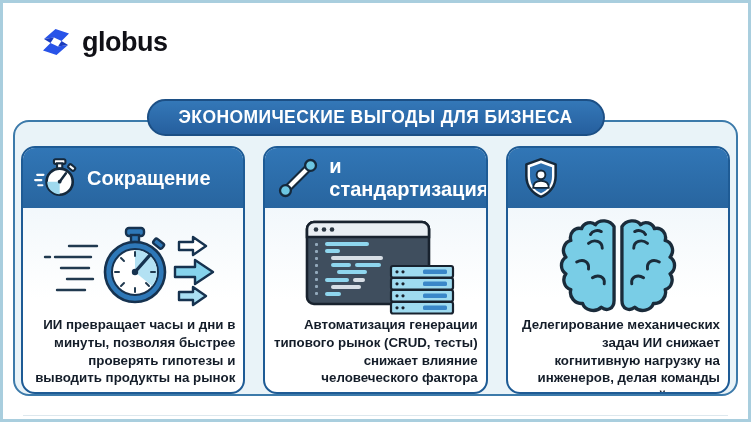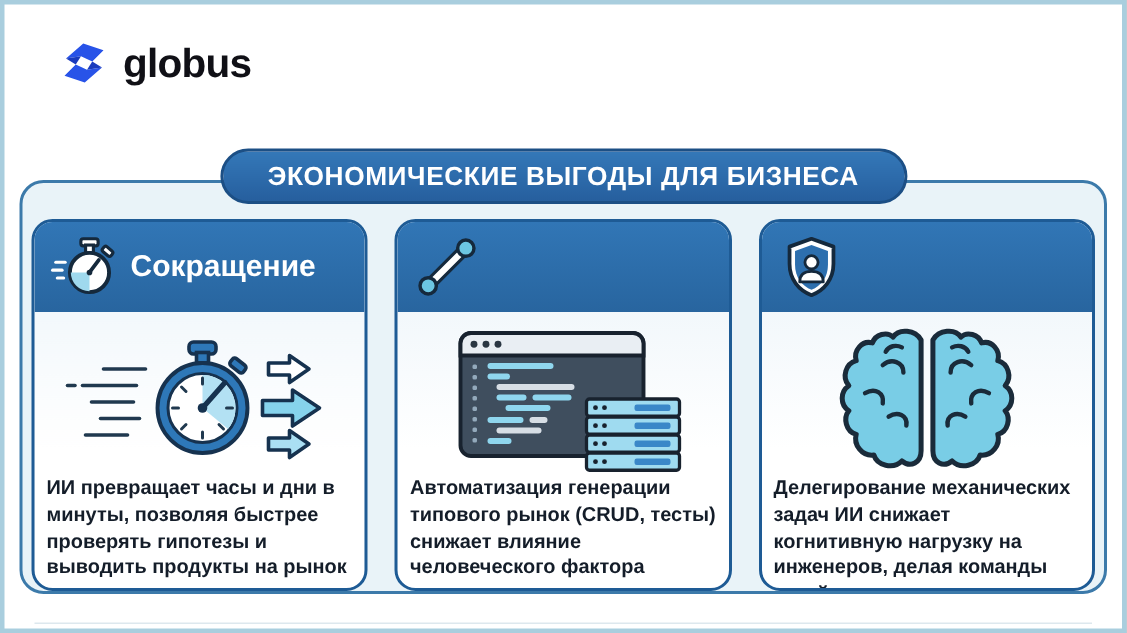--- a/index.html
+++ b/index.html
@@ -34,21 +34,21 @@
   .card-header{
     height:60px;flex:0 0 60px;display:flex;align-items:center;gap:8px;padding:0 10px;
     background:linear-gradient(180deg,#3176b6 0%,#28659f 100%);
   }
   .card-header .hicon{flex:0 0 46px;height:46px;display:flex;align-items:center;justify-content:center;}
   .card-title{color:#ffffff;font-size:20px;font-weight:700;line-height:1.15;}
   .card-title span{display:block;}
   .card-body{flex:1;display:flex;flex-direction:column;align-items:center;justify-content:space-between;padding:8px 8px 12px;}
   .illus{height:100px;display:flex;align-items:center;justify-content:center;}
   .card-text{
-    font-size:13.3px;font-weight:700;color:#141d29;text-align:left;line-height:1.34;
+    font-size:13.3px;font-weight:700;color:#141d29;text-align:right;line-height:1.34;
     max-width:214px;
   }
   .hairline{position:absolute;left:20px;right:20px;top:412px;height:1px;background:#dde8ee;}
 </style>
 </head>
 <body>
 
 <div class="frame">
 
   <div class="logo">
@@ -134,20 +134,21 @@
       <div class="card-header">
         <span class="hicon">
           <svg width="46" height="46" viewBox="0 0 44 44">
             <line x1="10" y1="34" x2="34" y2="10" stroke="#15293c" stroke-width="8" stroke-linecap="round"></line>
             <line x1="10" y1="34" x2="34" y2="10" stroke="#ffffff" stroke-width="4" stroke-linecap="round"></line>
             <circle cx="10" cy="34" r="5.2" fill="#6cc6e2" stroke="#15293c" stroke-width="2.2"></circle>
             <circle cx="34" cy="10" r="5.2" fill="#6cc6e2" stroke="#15293c" stroke-width="2.2"></circle>
           </svg>
         </span>
         <div class="card-title">
+          <span>и стандартизация</span>
         </div>
       </div>
       <div class="card-body">
         <div class="illus">
           <svg width="176" height="100" viewBox="0 0 176 100">
             <rect x="20" y="6" width="122" height="82" rx="7" fill="#3f4e5e" stroke="#18222e" stroke-width="2.6"></rect>
             <path d="M20,13 a7,7 0 0 1 7,-7 h108 a7,7 0 0 1 7,7 v8 h-122 Z" fill="#e9eef3" stroke="#18222e" stroke-width="2.6"></path>
             <circle cx="29" cy="13.5" r="2.3" fill="#2a3642"></circle>
               <circle cx="37" cy="13.5" r="2.3" fill="#2a3642"></circle>
               <circle cx="45" cy="13.5" r="2.3" fill="#2a3642"></circle>

